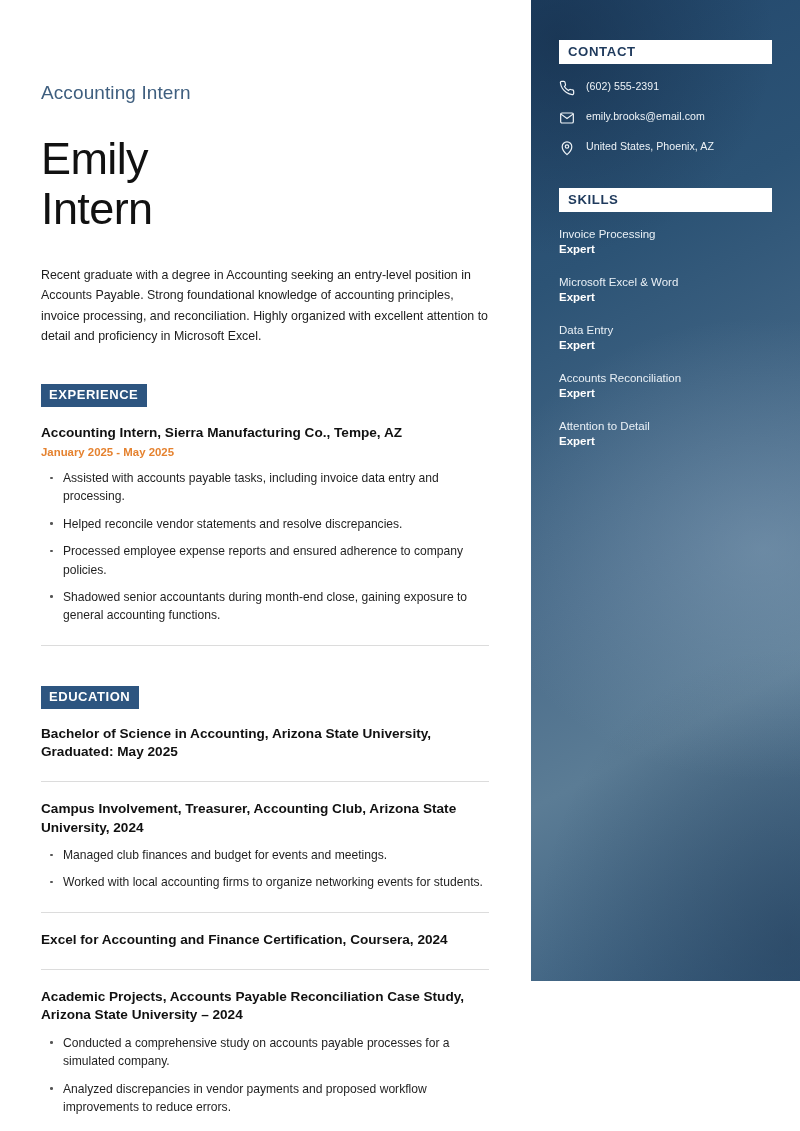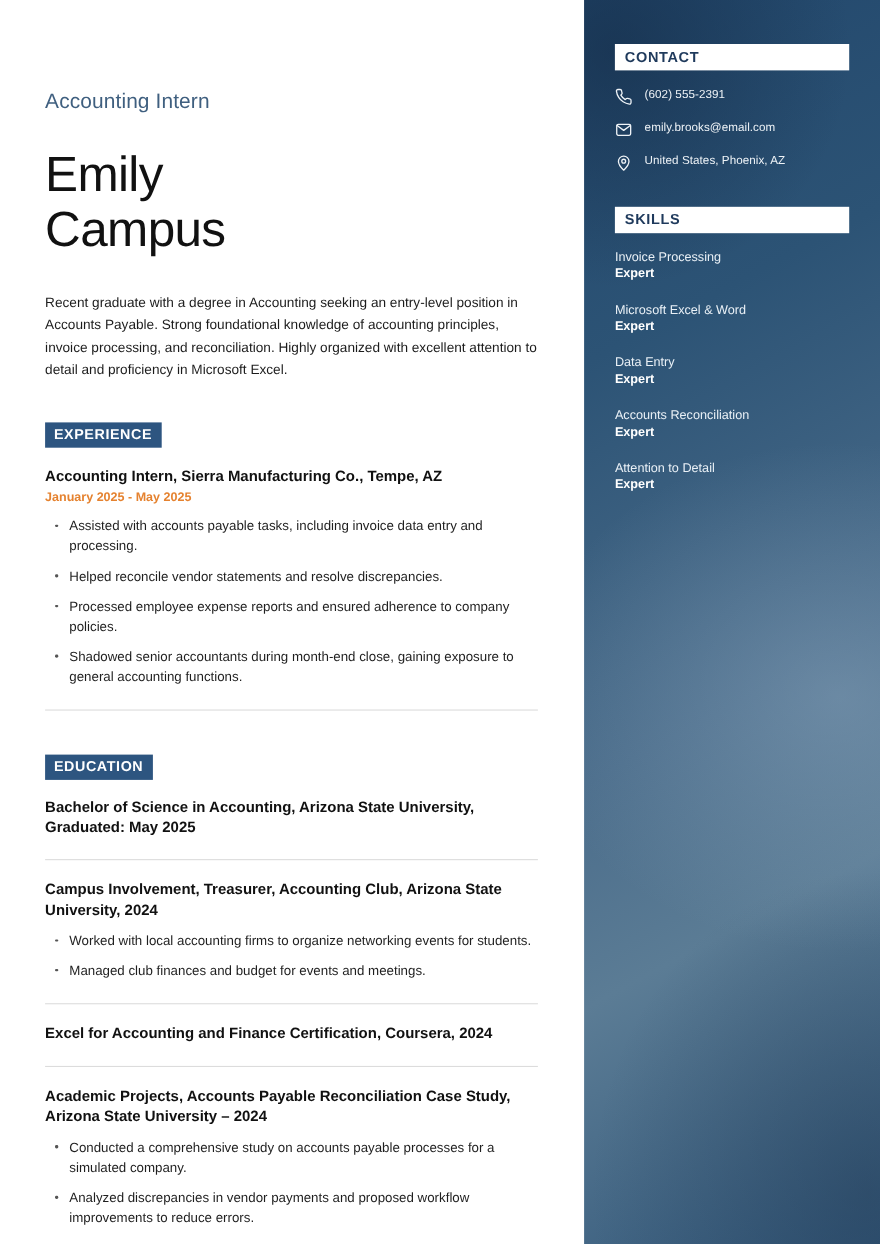--- a/index.html
+++ b/index.html
@@ -118,21 +118,21 @@
     width: 448px;
   }
 
   .edu-entry { padding-top: 18px; }
   .edu-entry:first-of-type { padding-top: 16px; }
 
   
   .sidebar {
     position: relative;
     width: 269px;
-    height: 1131px;
+    height: 981px;
     padding: 40px 28px 0 28px;
     background:
       radial-gradient(ellipse 420px 340px at 86% 56%, rgba(150,175,197,0.40) 0%, rgba(150,175,197,0.0) 68%),
       radial-gradient(ellipse 300px 300px at 10% 4%, rgba(18,40,66,0.55) 0%, rgba(18,40,66,0.0) 72%),
       radial-gradient(ellipse 360px 420px at 96% 96%, rgba(34,58,84,0.45) 0%, rgba(34,58,84,0.0) 70%),
       linear-gradient(152deg, #22476c 0%, #2c5375 26%, #4b6d8b 56%, #5b7c95 72%, #33587a 100%);
     overflow: hidden;
   }
 
   .side-badge {
@@ -190,21 +190,21 @@
 <body>
 
 <div class="page">
 
   <div class="main">
 
     <div class="job-title">Accounting Intern</div>
 
     <div class="name-block">
       <span class="nm">Emily</span>
-      <span class="nm">Campus</span>
+      <span class="nm">Intern</span>
     </div>
 
     <div class="sec-summary">
       <p class="summary-text">Recent graduate with a degree in Accounting seeking an entry-level position in Accounts Payable. Strong foundational knowledge of accounting principles, invoice processing, and reconciliation. Highly organized with excellent attention to detail and proficiency in Microsoft Excel.</p>
     </div>
 
     <div class="sec-experience">
       <span class="sec-badge">EXPERIENCE</span>
       <div class="entry">
         <div class="entry-heading">Accounting Intern, Sierra Manufacturing Co., Tempe, AZ</div>
@@ -223,22 +223,22 @@
       <span class="sec-badge">EDUCATION</span>
 
       <div class="edu-entry">
         <div class="entry-heading">Bachelor of Science in Accounting, Arizona State University, Graduated: May 2025</div>
       </div>
       <div class="rule"></div>
 
       <div class="edu-entry">
         <div class="entry-heading">Campus Involvement, Treasurer, Accounting Club, Arizona State University, 2024</div>
         <ul class="bullets">
+          <li>Managed club finances and budget for events and meetings.</li>
           <li>Worked with local accounting firms to organize networking events for students.</li>
-          <li>Managed club finances and budget for events and meetings.</li>
         </ul>
       </div>
       <div class="rule"></div>
 
       <div class="edu-entry">
         <div class="entry-heading">Excel for Accounting and Finance Certification, Coursera, 2024</div>
       </div>
       <div class="rule"></div>
 
       <div class="edu-entry">

